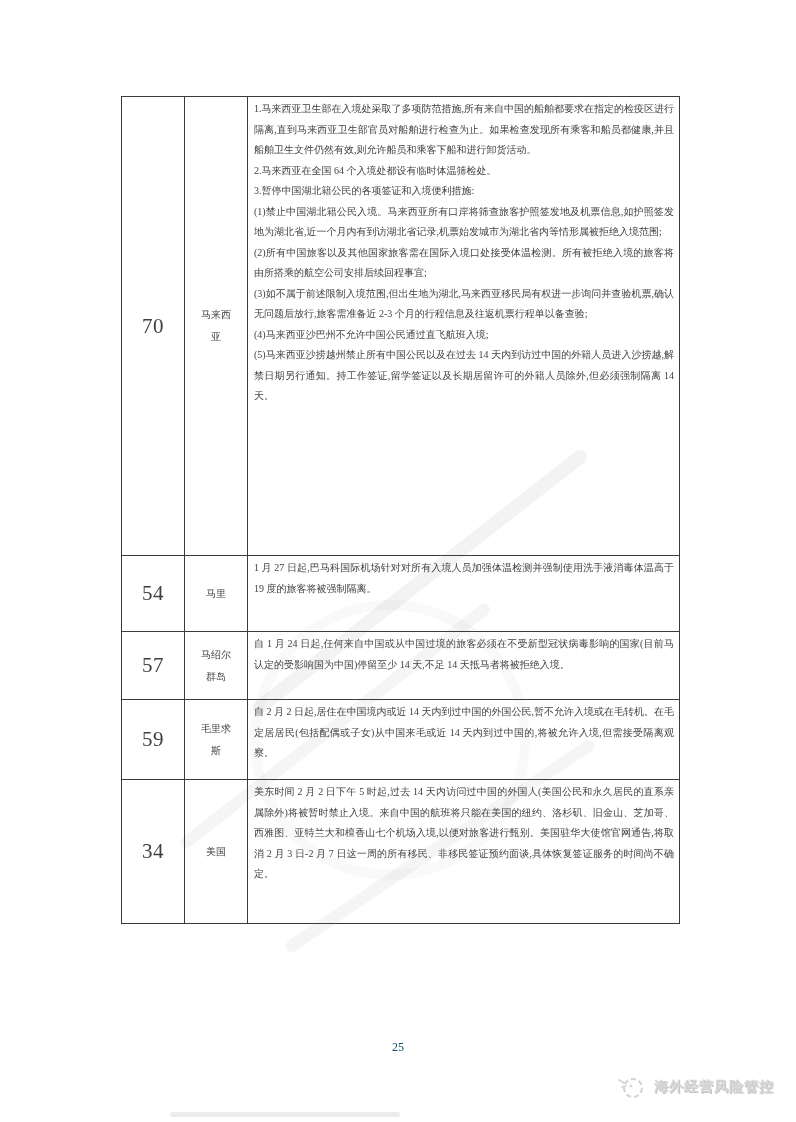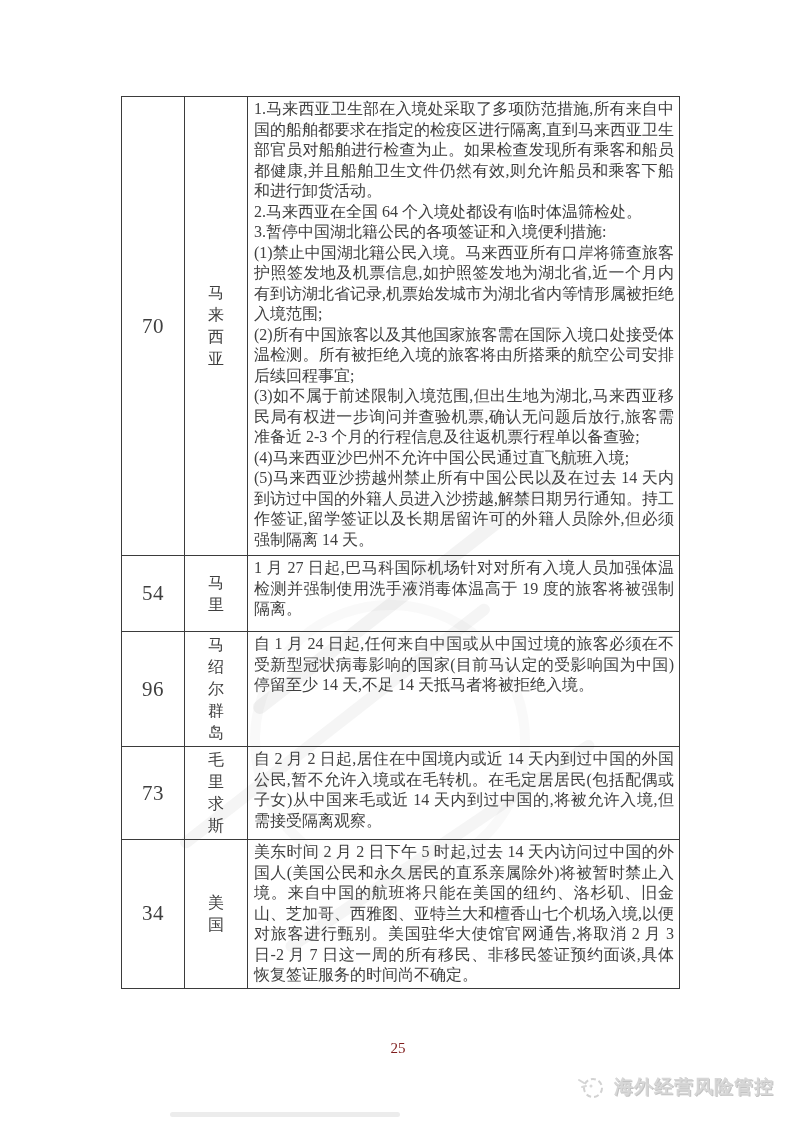--- a/index.html
+++ b/index.html
@@ -29,21 +29,21 @@
     position: absolute;
     left: 121px;
     top: 96px;
     width: 558px;
     border-collapse: collapse;
     table-layout: fixed;
   }
   .doc-table td {
     border: 1.5px solid #3b3b3b;
     color: #3f3f3f;
-    font-size: 16px;
+    font-size: 10px;
   }
   td.no {
     text-align: center;
     vertical-align: middle;
     font-size: 21px;
     letter-spacing: 0.5px;
   }
   td.country {
     text-align: center;
     vertical-align: middle;
@@ -65,34 +65,34 @@
   tr.h48  { height: 48px; }
   tr.h144 { height: 144px; }
 
   
   .page-number {
     position: absolute;
     left: 0;
     top: 1040px;
     width: 796px;
     text-align: center;
-    font-size: 15px;
-    color: #7f1d1d;
+    font-size: 12px;
+    color: #0c4a6e;
   }
   .brand {
     position: absolute;
     right: 22px;
     top: 1072px;
     display: flex;
     align-items: center;
     gap: 8px;
   }
   .brand-icon { display: inline-block; width: 30px; height: 30px; }
   .brand-label {
-    font-size: 19px;
+    font-size: 14px;
     font-weight: bold;
     color: #d7d7d7;
     letter-spacing: 1px;
     text-shadow: 1px 1px 0 #c3c3c3;
     font-family: "Liberation Sans", sans-serif;
   }
   .bottom-smudge {
     position: absolute;
     left: 170px;
     top: 1112px;
@@ -132,26 +132,26 @@
 (3)如不属于前述限制入境范围,但出生地为湖北,马来西亚移民局有权进一步询问并查验机票,确认无问题后放行,旅客需准备近 2-3 个月的行程信息及往返机票行程单以备查验;
 (4)马来西亚沙巴州不允许中国公民通过直飞航班入境;
 (5)马来西亚沙捞越州禁止所有中国公民以及在过去 14 天内到访过中国的外籍人员进入沙捞越,解禁日期另行通知。持工作签证,留学签证以及长期居留许可的外籍人员除外,但必须强制隔离 14 天。</td>
       </tr>
       <tr class="h76">
         <td class="no">54</td>
         <td class="country">马里</td>
         <td class="desc">1 月 27 日起,巴马科国际机场针对对所有入境人员加强体温检测并强制使用洗手液消毒体温高于 19 度的旅客将被强制隔离。</td>
       </tr>
       <tr class="h68">
-        <td class="no">96</td>
+        <td class="no">57</td>
         <td class="country">马绍尔群岛</td>
         <td class="desc">自 1 月 24 日起,任何来自中国或从中国过境的旅客必须在不受新型冠状病毒影响的国家(目前马认定的受影响国为中国)停留至少 14 天,不足 14 天抵马者将被拒绝入境。</td>
       </tr>
       <tr class="h80">
-        <td class="no">73</td>
+        <td class="no">59</td>
         <td class="country">毛里求斯</td>
         <td class="desc">自 2 月 2 日起,居住在中国境内或近 14 天内到过中国的外国公民,暂不允许入境或在毛转机。在毛定居居民(包括配偶或子女)从中国来毛或近 14 天内到过中国的,将被允许入境,但需接受隔离观察。</td>
       </tr>
       <tr class="h144">
         <td class="no">34</td>
         <td class="country">美国</td>
         <td class="desc">美东时间 2 月 2 日下午 5 时起,过去 14 天内访问过中国的外国人(美国公民和永久居民的直系亲属除外)将被暂时禁止入境。来自中国的航班将只能在美国的纽约、洛杉矶、旧金山、芝加哥、西雅图、亚特兰大和檀香山七个机场入境,以便对旅客进行甄别。美国驻华大使馆官网通告,将取消 2 月 3 日-2 月 7 日这一周的所有移民、非移民签证预约面谈,具体恢复签证服务的时间尚不确定。</td>
       </tr>
     </tbody>
   </table>

